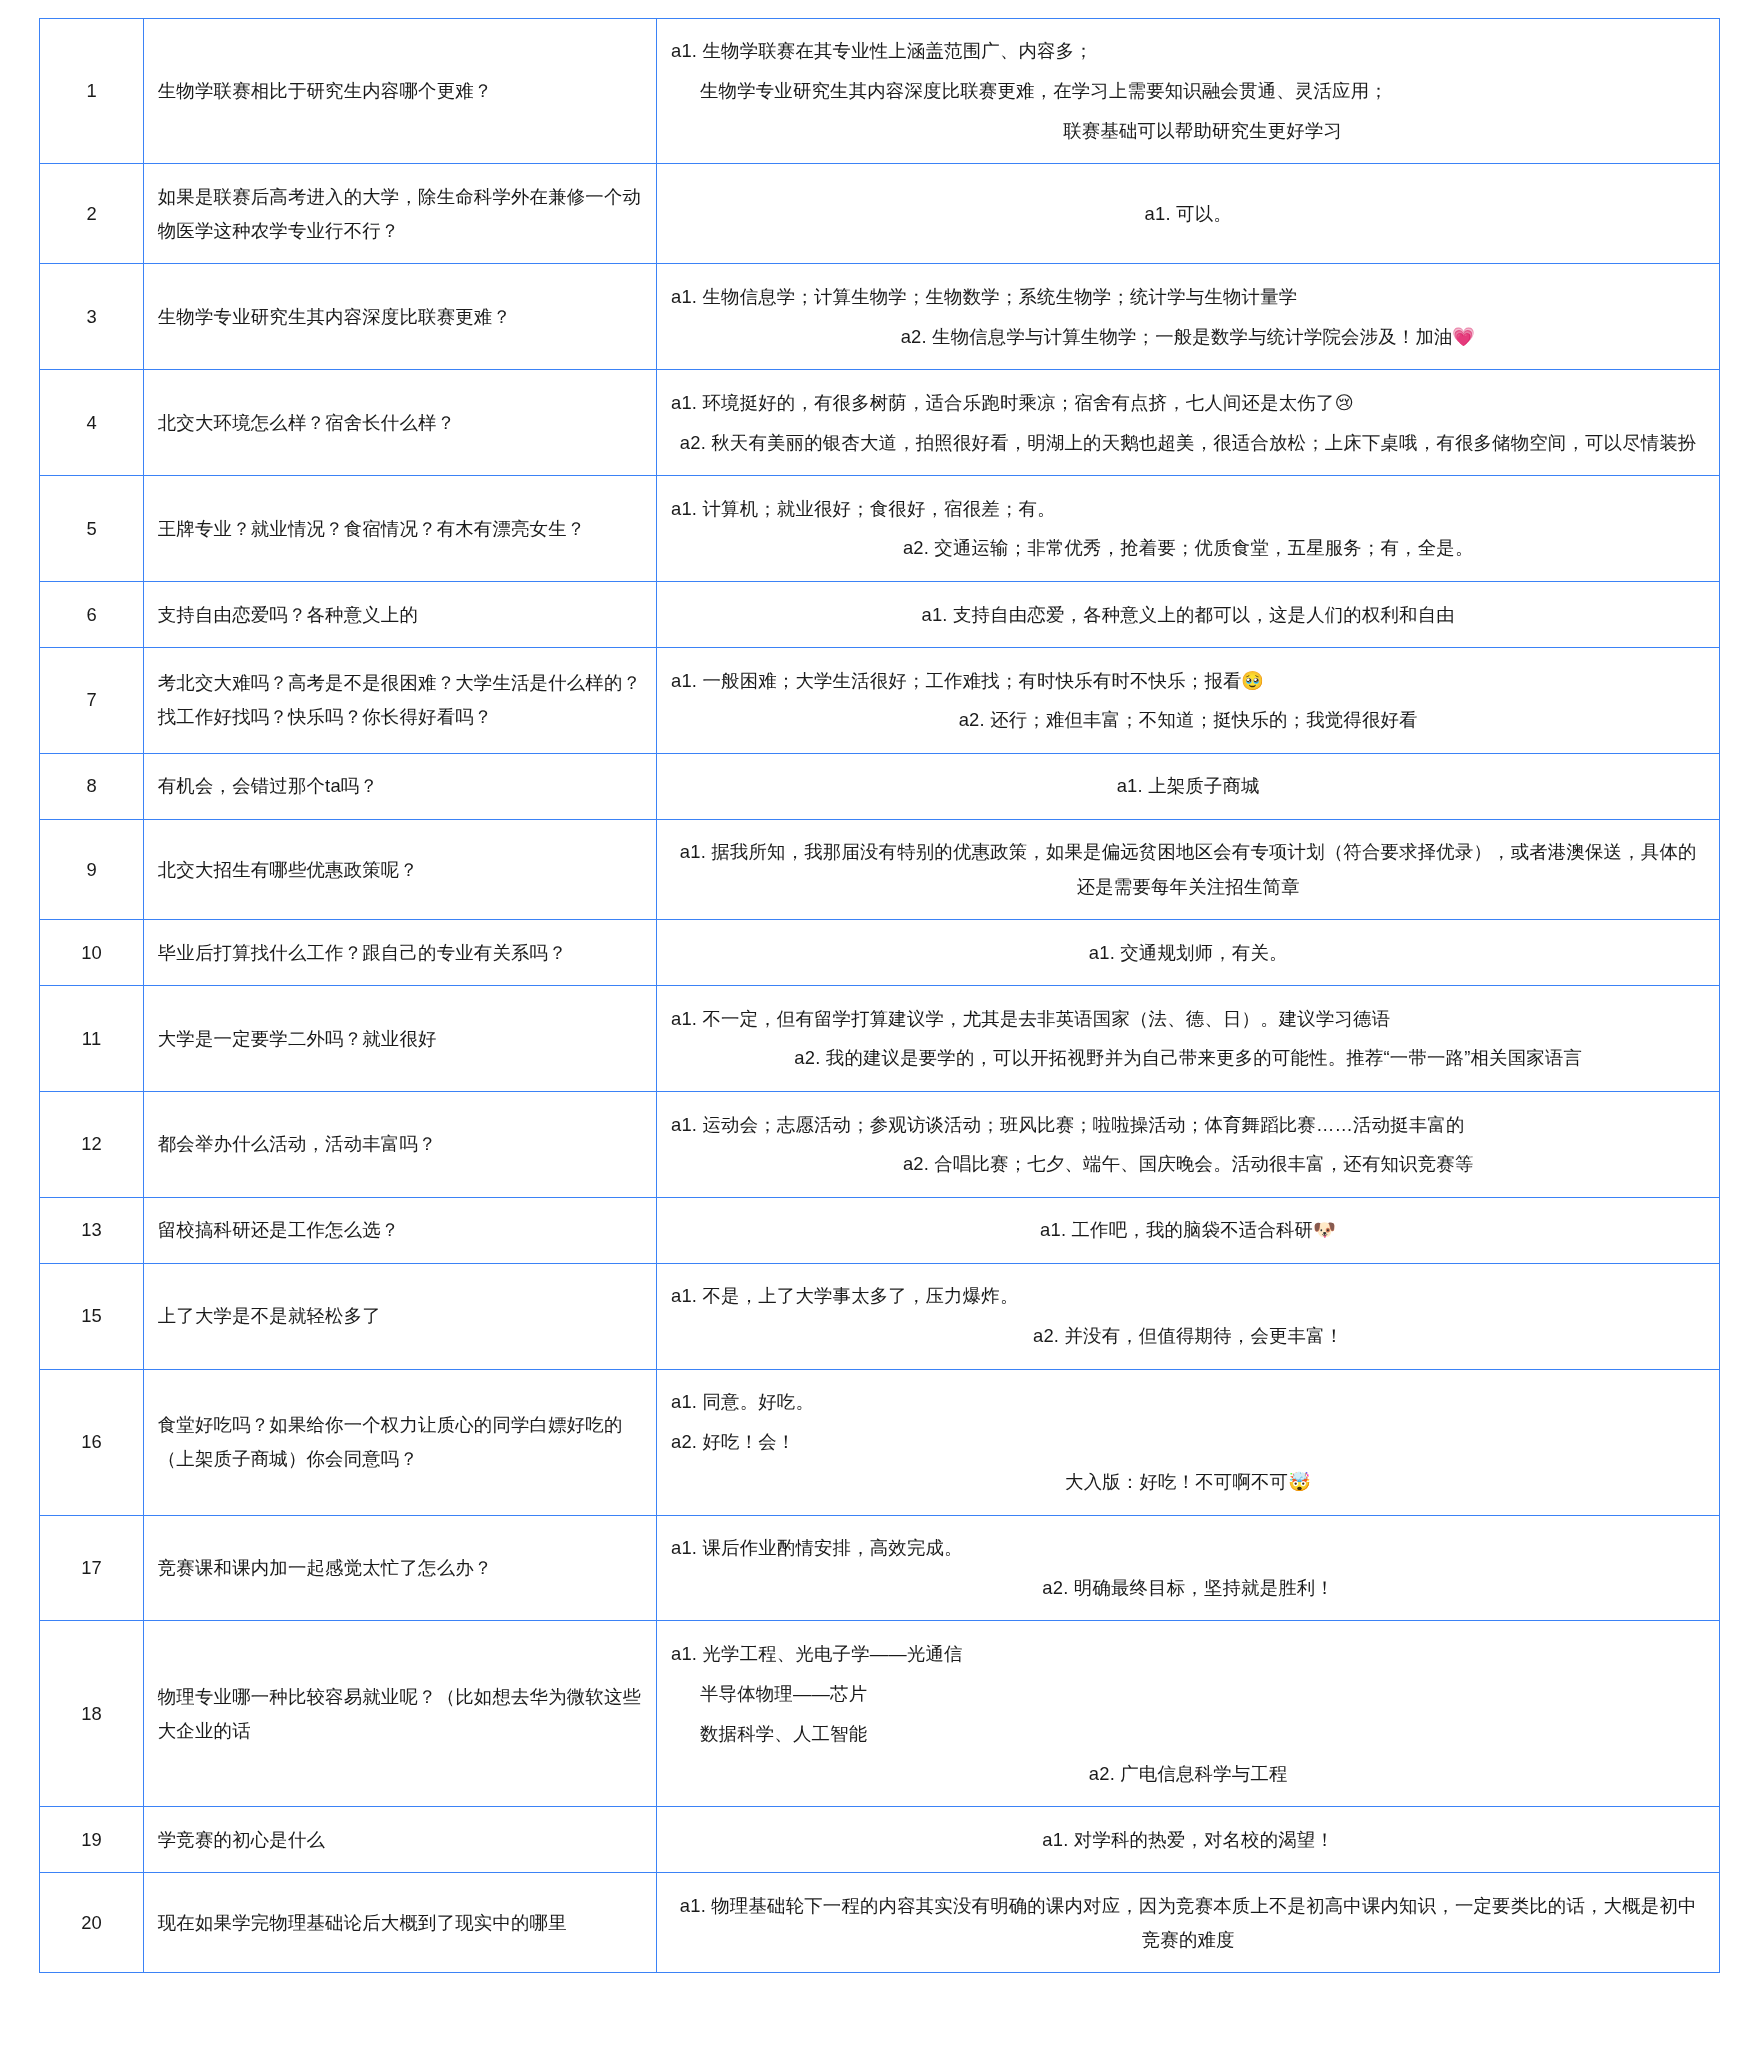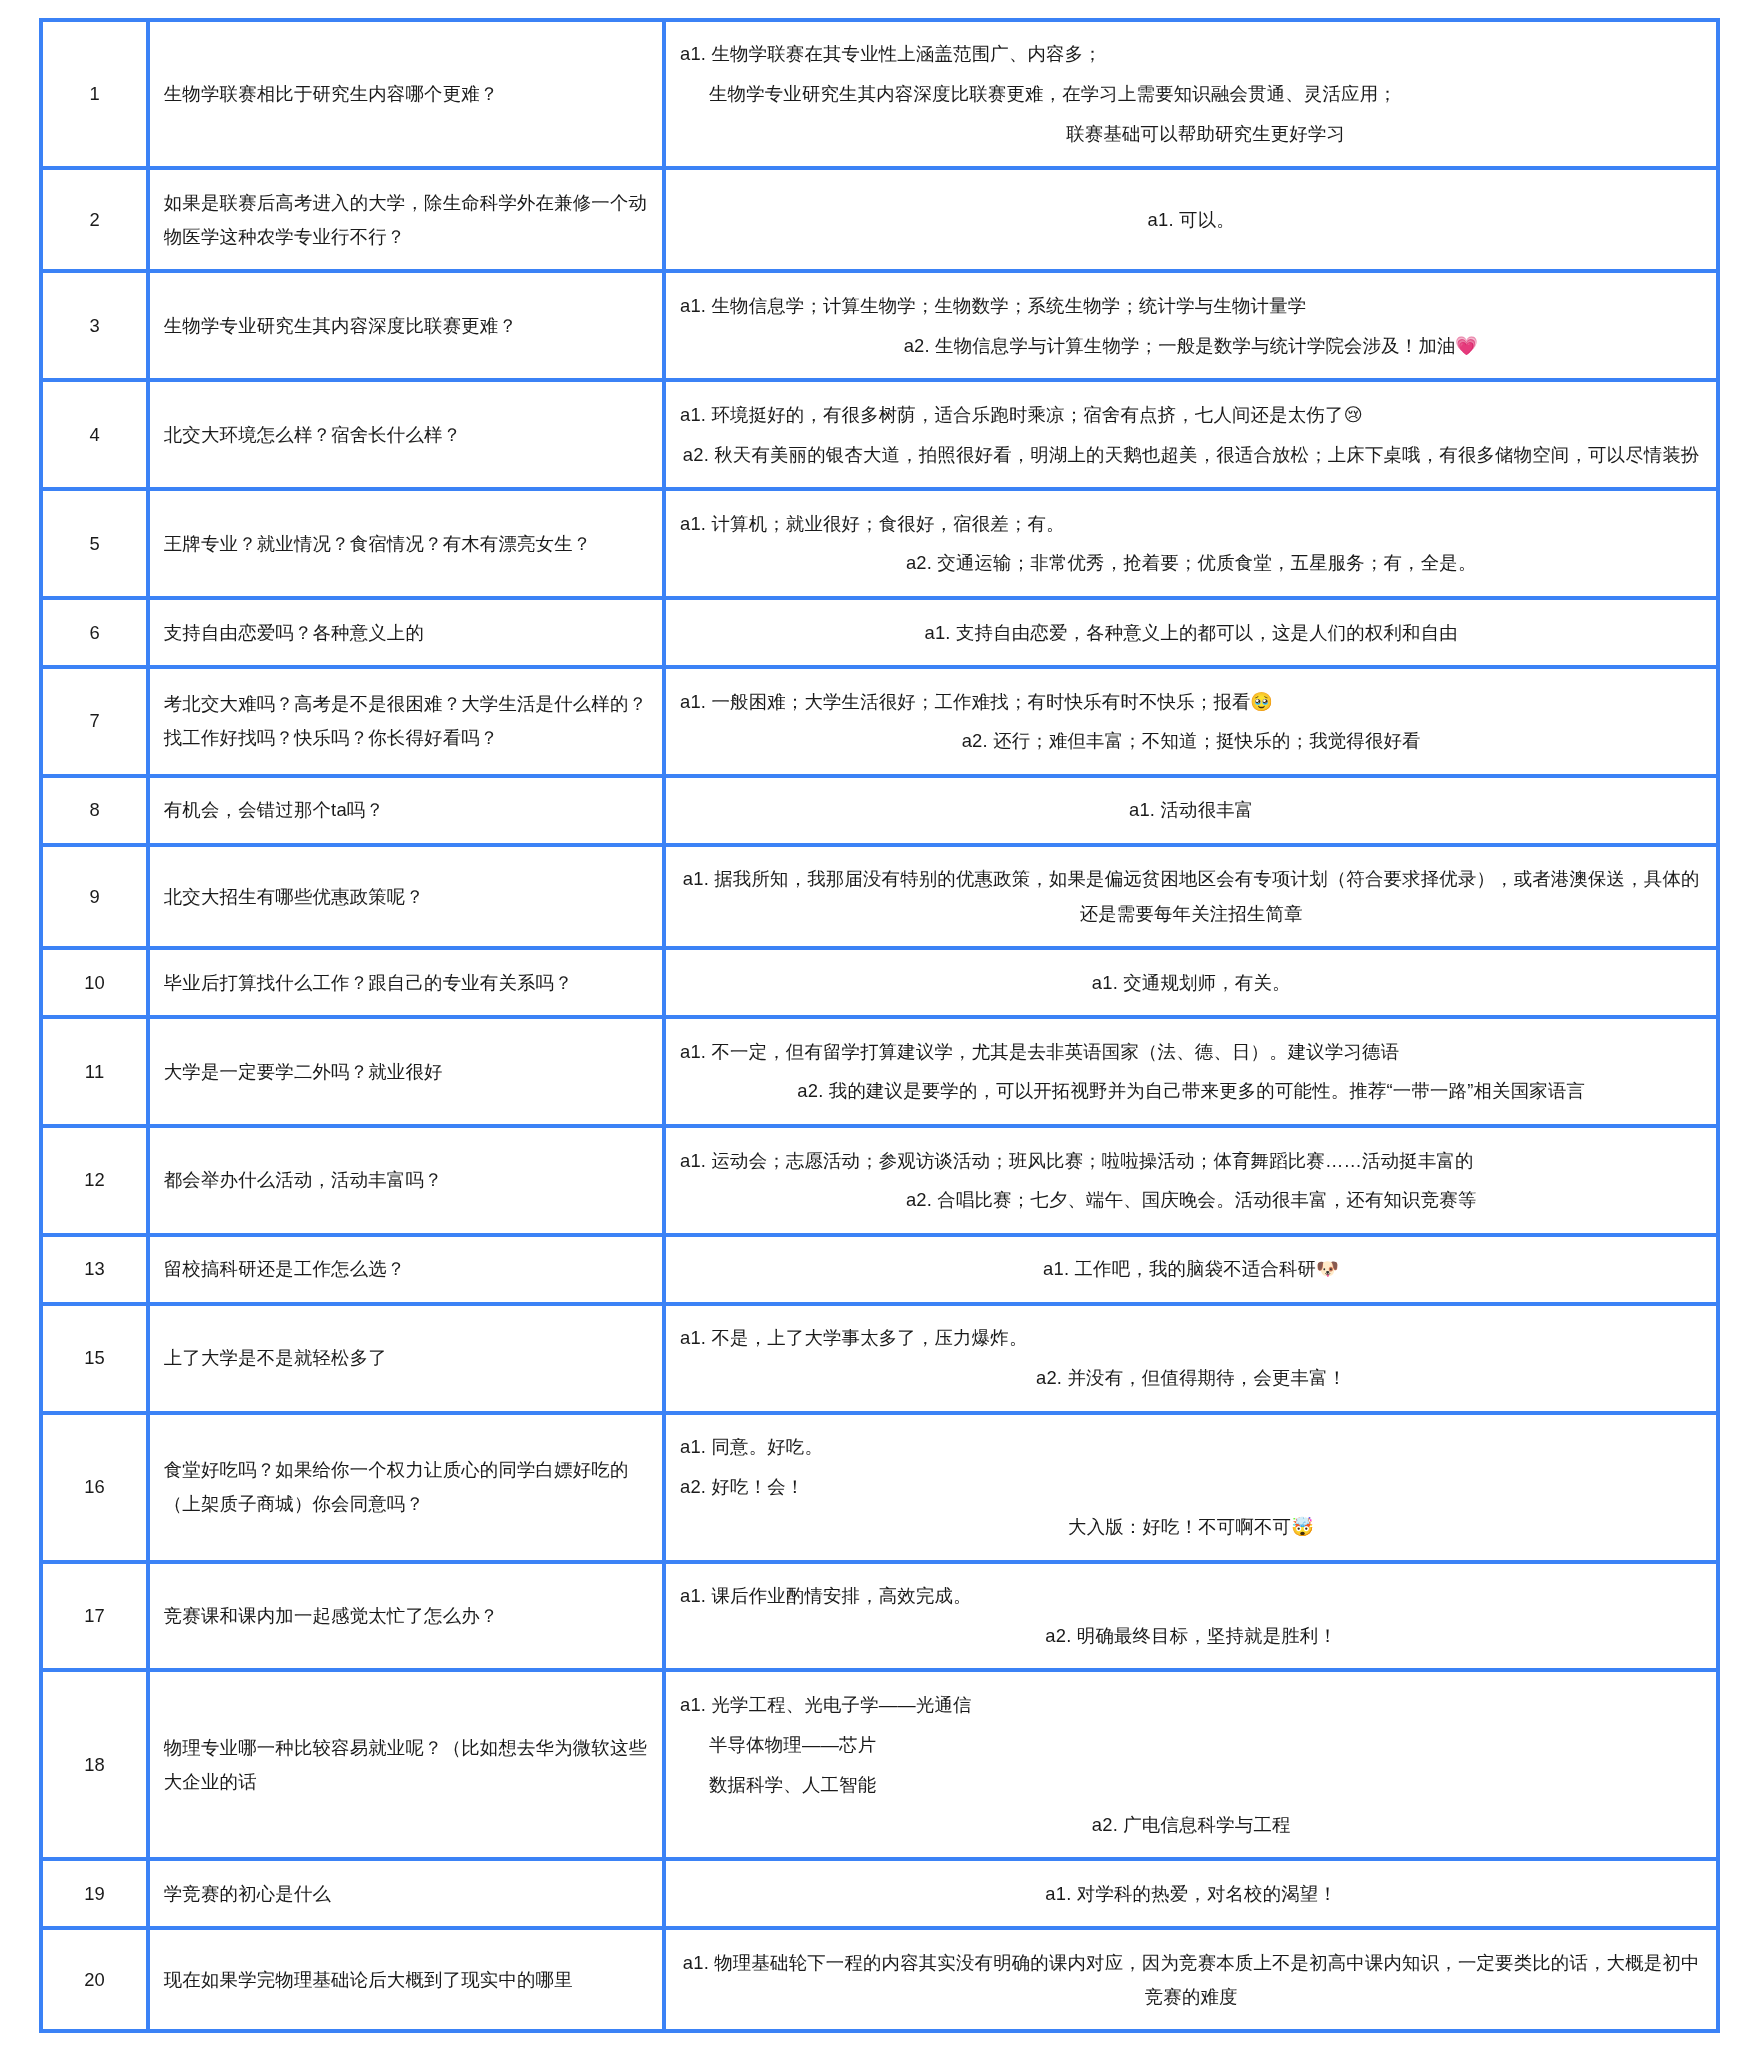--- a/index.html
+++ b/index.html
@@ -18,21 +18,21 @@
     box-sizing: border-box;
     padding: 17.5px 39px 29px 39px;
   }
   table.qa-table {
     border-collapse: collapse;
     width: 1681px;
     table-layout: fixed;
     border-top: 1px solid #e3e3e3;
   }
   table.qa-table td {
-    border: 4px solid #3b82f6;
+    border: 1px solid #3b82f6;
     vertical-align: middle;
     padding: 15.5px 13.6px;
     font-size: 18.4px;
     line-height: 1.85;
     letter-spacing: 0.2px;
   }
   td.col-index {
     width: 76px;
     text-align: center;
     color: #1a1a1a;
@@ -136,21 +136,21 @@
             <div class="ans-line">a1. 一般困难；大学生活很好；工作难找；有时快乐有时不快乐；报看🥹</div>
             <div class="ans-line">a2. 还行；难但丰富；不知道；挺快乐的；我觉得很好看</div>
           </td>
         </tr>
         <tr>
           <td class="col-index">8</td>
           <td class="col-question">
             <div class="q-text">有机会，会错过那个ta吗？</div>
           </td>
           <td class="col-answer">
-            <div class="ans-line">a1. 活动很丰富</div>
+            <div class="ans-line">a1. 上架质子商城</div>
           </td>
         </tr>
         <tr>
           <td class="col-index">9</td>
           <td class="col-question">
             <div class="q-text">北交大招生有哪些优惠政策呢？</div>
           </td>
           <td class="col-answer">
             <div class="ans-line">a1. 据我所知，我那届没有特别的优惠政策，如果是偏远贫困地区会有专项计划（符合要求择优录），或者港澳保送，具体的还是需要每年关注招生简章</div>
           </td>

